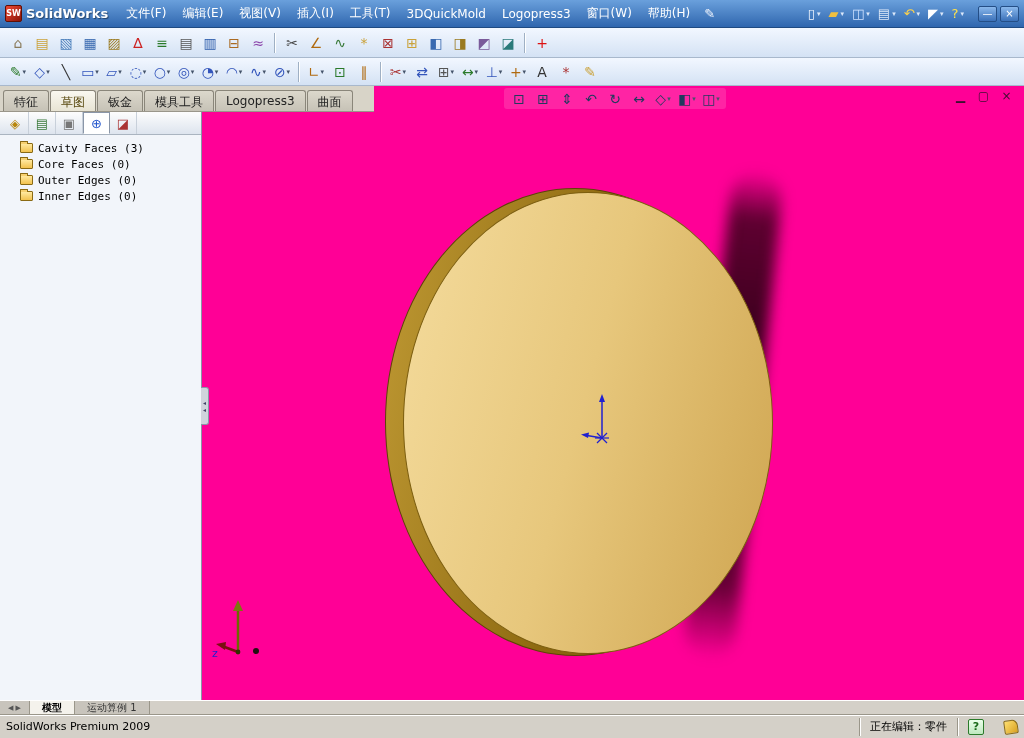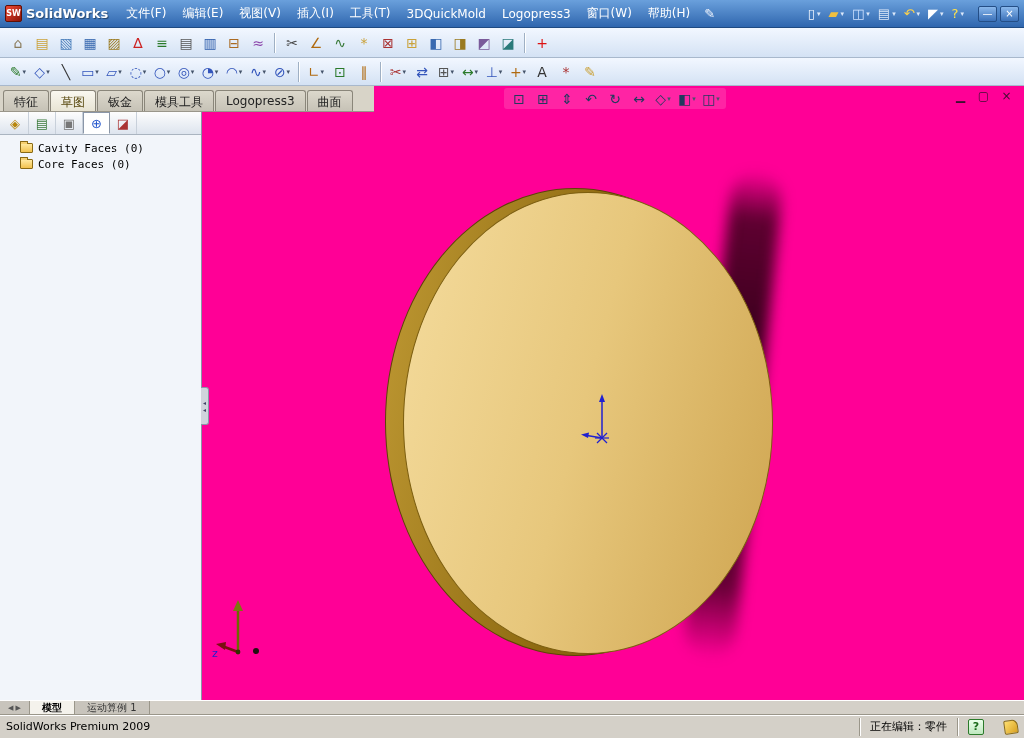--- a/index.html
+++ b/index.html
@@ -441,25 +441,33 @@
             <span class="glyph">⊕</span>
           </span>
           <span class="panel-tab" style="--ic: #aa3333;">
             <span class="glyph">◪</span>
           </span>
         </div>
       <div class="tree">
         <div class="tree-children">
             <div class="tree-row">
             <span class="folder"></span>
-            <span>Cavity Faces (0)</span>
+            <span>Cavity Faces (3)</span>
           </div>
             <div class="tree-row">
             <span class="folder"></span>
             <span>Core Faces (0)</span>
+          </div>
+            <div class="tree-row">
+            <span class="folder"></span>
+            <span>Outer Edges (0)</span>
+          </div>
+            <div class="tree-row">
+            <span class="folder"></span>
+            <span>Inner Edges (0)</span>
           </div>
           </div>
       </div>
       <div class="collapse-handle">
         <span>◂</span>
           <span>◂</span>
       </div>
     </div>
 
     <div class="viewport">

